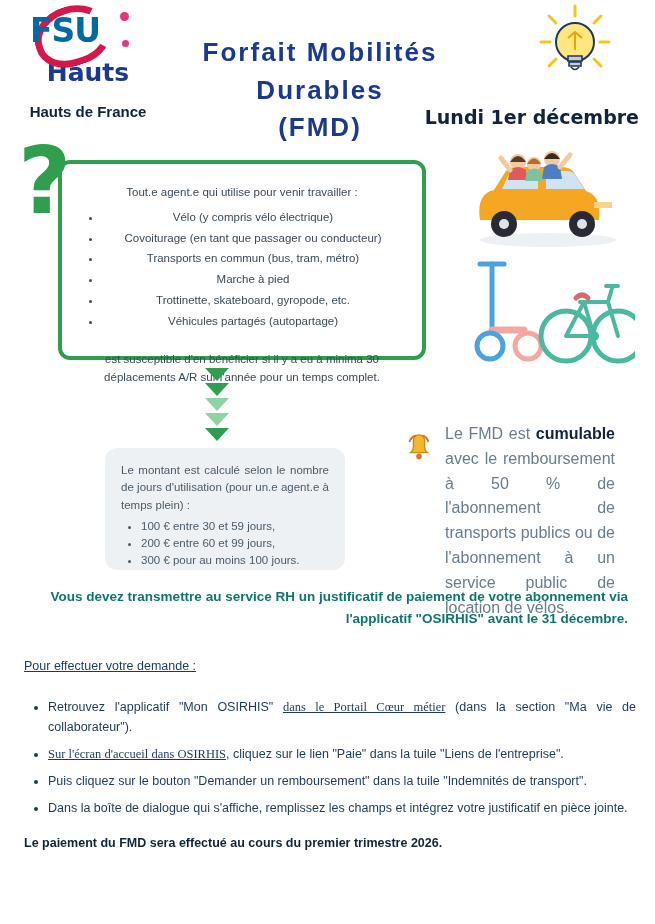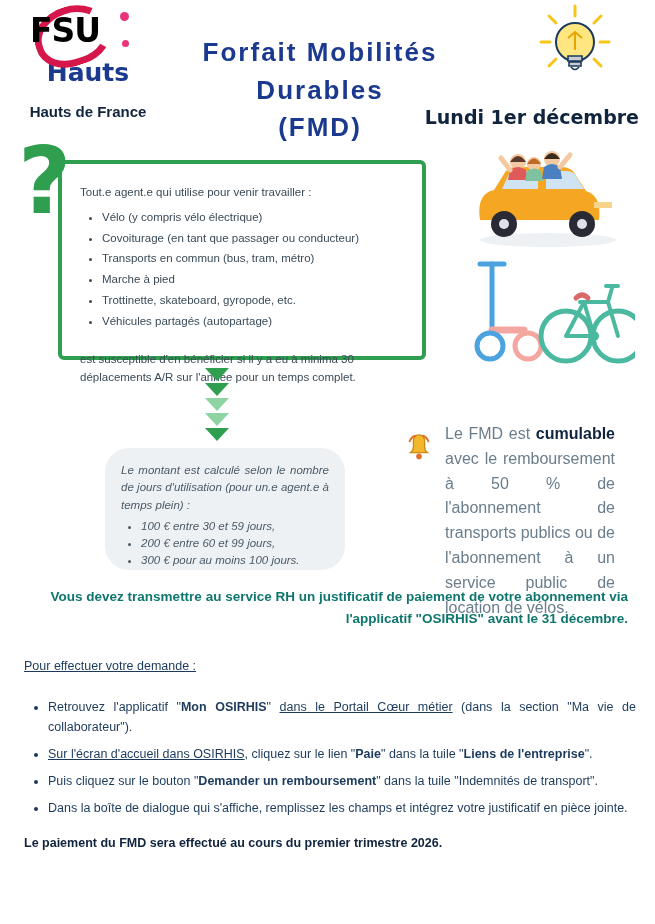--- a/index.html
+++ b/index.html
@@ -26,21 +26,21 @@
     left: 18px;
     top: 10px;
     width: 140px;
     text-align: center;
   }
   .logo-fsu {
     font-family: "DejaVu Sans", sans-serif;
     font-weight: bold;
     font-size: 33px;
     letter-spacing: -1px;
-    color: #000000;
+    color: #0369a1;
     line-height: 1;
     position: relative;
     display: inline-block;
   }
   .logo-swirl {
     position: absolute;
     left: 16px;
     top: -4px;
     width: 62px;
     height: 46px;
@@ -114,26 +114,27 @@
   }
 
   
   .greenbox {
     position: absolute;
     left: 58px;
     top: 160px;
     width: 368px;
     height: 200px;
     border: 4px solid #2f9e4f;
-    border-radius: 6px;
+    border-radius: 12px;
     box-sizing: border-box;
     padding: 20px 18px 10px 18px;
     font-size: 11.5px;
     color: #3a4a57;
     line-height: 1.55;
+    text-align: center;
   }
   .greenbox ul {
     margin: 7px 0 7px 0;
     padding-left: 22px;
   }
   .greenbox li {
     margin-bottom: 3px;
   }
   .greenbox .tail {
     margin-top: 20px;
@@ -157,28 +158,27 @@
   .chev.pale { border-top-color: #8ed3a2; }
 
   
   .greybox {
     position: absolute;
     left: 105px;
     top: 448px;
     width: 240px;
     height: 122px;
     background: #eef1f4;
-    border-radius: 24px;
+    border-radius: 12px;
     box-sizing: border-box;
     padding: 14px 16px;
     font-size: 11.5px;
     color: #4b5a66;
     line-height: 1.5;
     text-align: justify;
-    font-style: italic;
   }
   .greybox ul {
     margin: 4px 0 0 0;
     padding-left: 20px;
   }
 
   
   .cumul {
     position: absolute;
     left: 445px;
@@ -241,22 +241,22 @@
     text-decoration: underline;
     font-weight: normal;
     margin-bottom: 21px;
   }
   .howto ul {
     margin: 6px 0 0 0;
     padding-left: 24px;
     text-align: justify;
   }
   .howto li { margin-bottom: 7px; }
-  .howto b { font-weight: bold; margin-top: 32px; }
-  .howto u { text-decoration: underline; }
+  .howto b { font-weight: normal; margin-top: 32px; }
+  .howto u { text-decoration: underline; font-family: Liberation Serif, serif; }
   .final {
     position: absolute;
     left: 24px;
     top: 836px;
     font-weight: bold;
     font-size: 12.5px;
     color: #10243d;
   }
 </style>
 </head>

